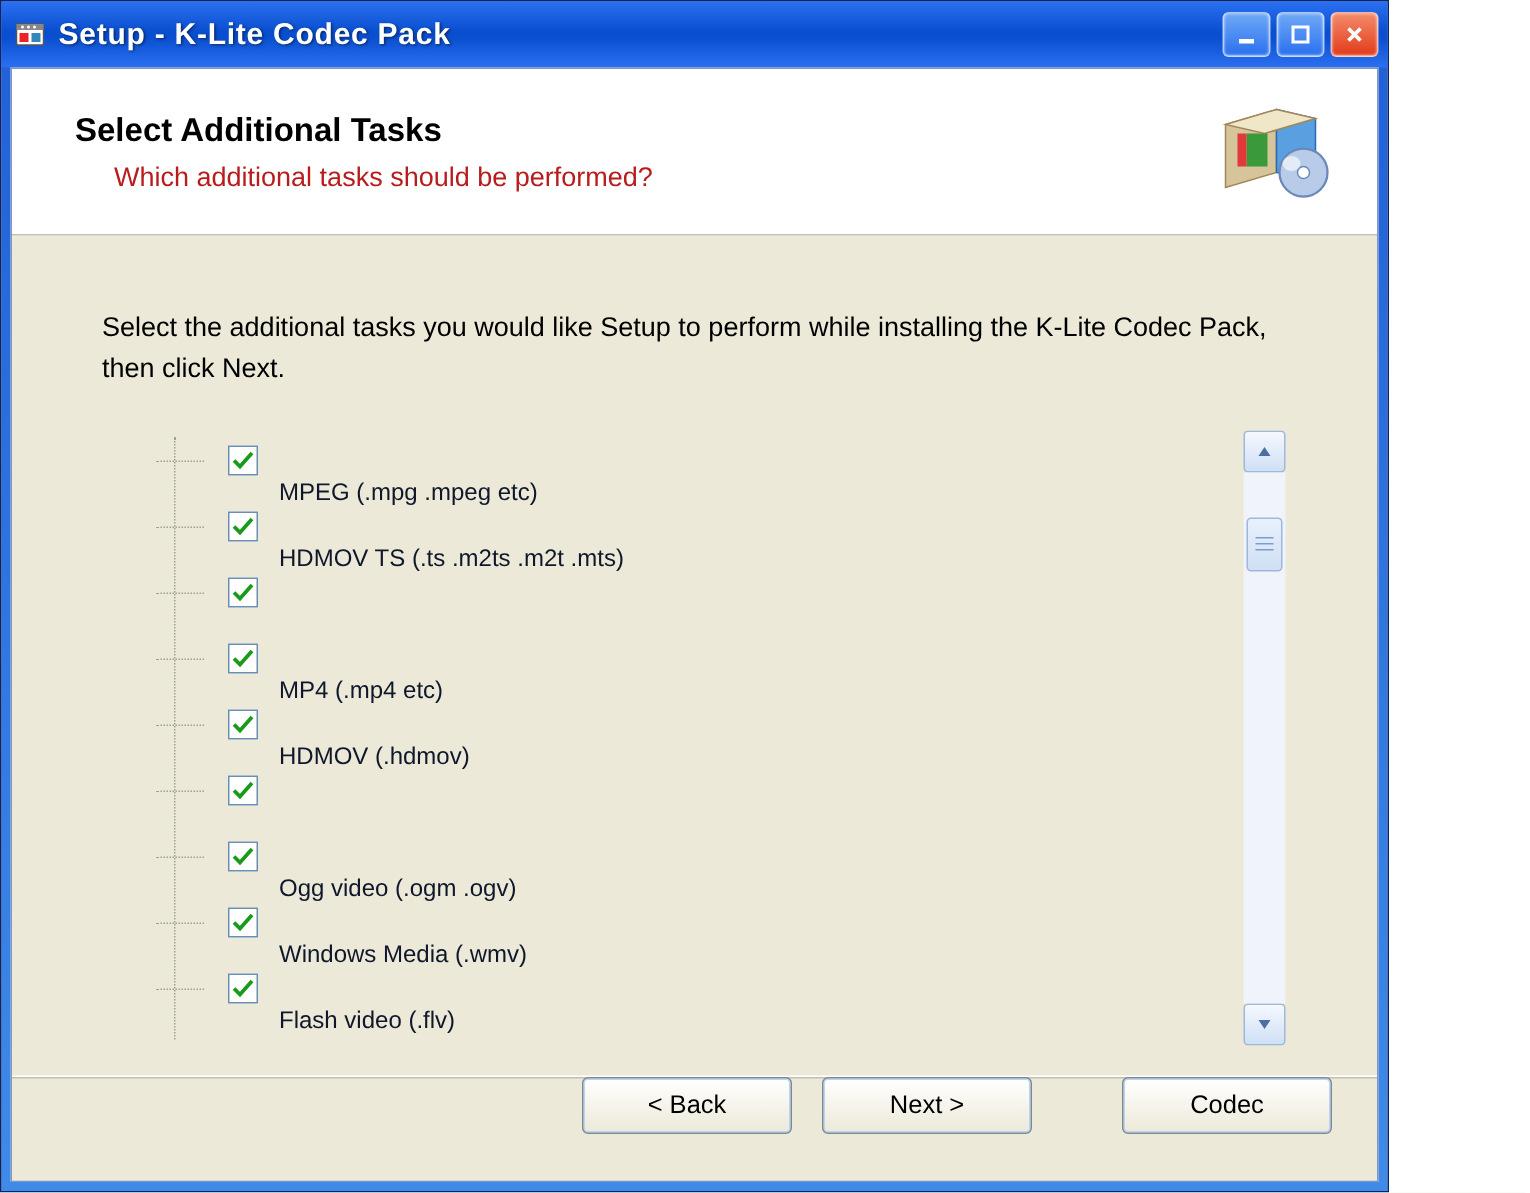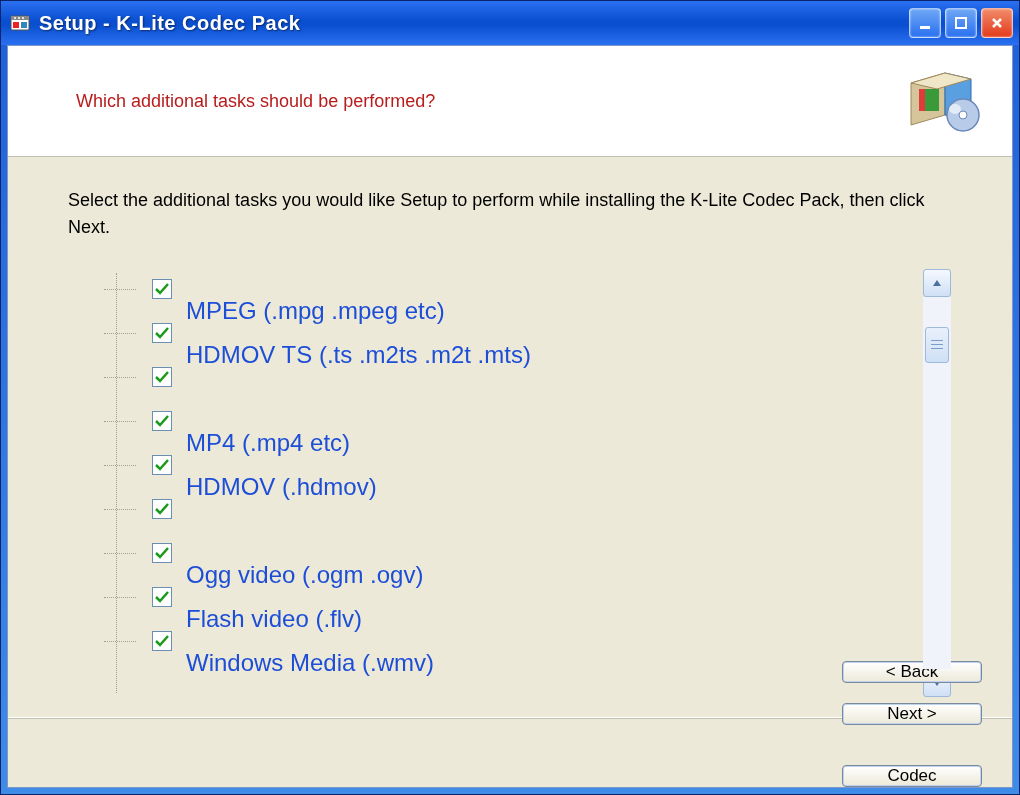--- a/index.html
+++ b/index.html
@@ -1,21 +1,21 @@
 <!DOCTYPE html>
 <html><head>
 <meta charset="utf-8">
 <style>
   * { box-sizing: border-box; }
   html, body { margin: 0; padding: 0; font-family: "Tahoma", "Segoe UI", sans-serif; font-size: 13px; background: #fff; }
   body { width: 1020px; height: 795px; overflow: hidden; }
 
   
   .window {
-    width: 1020px; height: 795px;
+    width: 926px; height: 795px;
     border: 1px solid #0a246a;
     background: linear-gradient(to bottom, #1f5fd8 0%, #3f8be8 100%);
     display: flex; flex-direction: column;
   }
   .titlebar {
     height: 44px;
     background: linear-gradient(to bottom, #2a70f0 0%, #0a4fd0 45%, #0a4fd0 55%, #2a70f0 100%);
     display: flex; align-items: center;
     padding: 0 4px 0 8px;
     color: #fff;
@@ -81,20 +81,21 @@
     flex: 1;
     padding: 30px 60px 20px 60px;
     display: flex; flex-direction: column;
     overflow: hidden;
   }
   .instructions {
     font-size: 18px;
     color: #000;
     line-height: 1.5;
     margin-bottom: 28px;
+    margin-top: 18px;
   }
   .checklist-container {
     flex: 1;
     display: flex;
     gap: 12px;
     padding-left: 40px;
     padding-right: 0;
     overflow: hidden;
   }
   .tree-col {
@@ -127,22 +128,22 @@
   .checkbox {
     width: 20px; height: 20px;
     border: 1px solid #6a8fb5;
     background: #fff;
     margin-right: 14px;
     display: flex; align-items: center; justify-content: center;
     flex-shrink: 0;
   }
   .checkbox svg { display:block; }
   .check-label {
-    font-size: 24px;
-    color: #1d4ed8;
+    font-size: 16px;
+    color: #0f172a;
     margin-top: 44px;
   }
 
   .scrollbar-col {
     width: 30px;
     display: flex; flex-direction: column;
     align-items: center;
   }
   .scroll-btn {
     width: 28px; height: 28px;
@@ -174,25 +175,24 @@
       linear-gradient(#7a9cc8,#7a9cc8) 0 4px/12px 1px no-repeat,
       linear-gradient(#7a9cc8,#7a9cc8) 0 8px/12px 1px no-repeat;
   }
 
   
   .wizard-footer {
     height: 70px;
     background: #ece9d8;
     border-top: 1px solid #ffffff;
     box-shadow: inset 0 1px 0 #c0c0b0;
-    display: flex; align-items: flex-end;
+    display: flex; align-items: flex-start;
     justify-content: flex-end;
     gap: 20px;
     padding: 0 30px;
-    flex-direction: column;
   }
   .btn-gap { width: 20px; }
   .wiz-btn {
     min-width: 140px; height: 38px;
     background: linear-gradient(to bottom, #ffffff, #ece9d8);
     border: 1px solid #7a8a9a;
     border-radius: 4px;
     font-size: 17px;
     color: #000;
     padding: 0 18px;
@@ -235,20 +235,21 @@
             <path d="M3 3 L11 11 M11 3 L3 11" stroke="#fff" stroke-width="2.5"></path>
           </svg>
       </div>
     </div>
   </div>
 
   <div class="client">
 
     <div class="wizard-header">
       <div class="text-block">
+        <h1>Select Additional Tasks</h1>
         <p class="subheading">Which additional tasks should be performed?</p>
       </div>
       <div class="header-icon">
         <svg width="78" height="72" viewBox="0 0 78 72">
           <polygon points="6,18 40,8 40,50 6,60" fill="#d6c49a" stroke="#a0885a"></polygon>
           <polygon points="40,8 66,14 66,56 40,50" fill="#5aa0e0" stroke="#2a6ab0"></polygon>
           <polygon points="6,18 40,8 66,14 32,24" fill="#f0e6c8" stroke="#a0885a"></polygon>
           <rect x="20" y="24" width="14" height="22" fill="#3a9a3a"></rect>
           <rect x="14" y="24" width="6" height="22" fill="#e03a3a"></rect>
           <circle cx="58" cy="50" r="16" fill="#b8ccea" stroke="#6a88b8" stroke-width="1.5"></circle>
@@ -328,30 +329,30 @@
             </span>
             <span class="check-label">Ogg video (.ogm .ogv)</span>
           </div>
 
           <div class="check-row">
             <span class="checkbox">
               <svg width="16" height="16">
                   <path d="M2 8 L6 12 L14 3" stroke="#1a9a1a" stroke-width="2.5" fill="none"></path>
                 </svg>
             </span>
+            <span class="check-label">Windows Media (.wmv)</span>
+          </div>
+
+          <div class="check-row">
+            <span class="checkbox">
+              <svg width="16" height="16">
+                  <path d="M2 8 L6 12 L14 3" stroke="#1a9a1a" stroke-width="2.5" fill="none"></path>
+                </svg>
+            </span>
             <span class="check-label">Flash video (.flv)</span>
-          </div>
-
-          <div class="check-row">
-            <span class="checkbox">
-              <svg width="16" height="16">
-                  <path d="M2 8 L6 12 L14 3" stroke="#1a9a1a" stroke-width="2.5" fill="none"></path>
-                </svg>
-            </span>
-            <span class="check-label">Windows Media (.wmv)</span>
           </div>
 
         </div>
 
         <div class="scrollbar-col">
           <div class="scroll-btn">
             <svg width="12" height="12">
                 <path d="M6 3 L10 9 L2 9 Z" fill="#4a6fa0"></path>
               </svg>
           </div>

